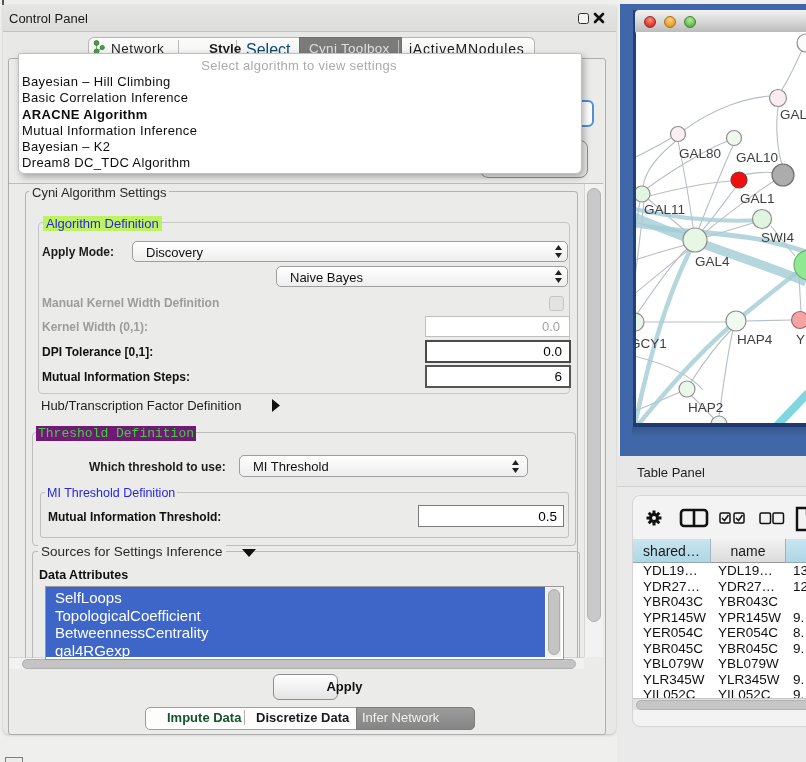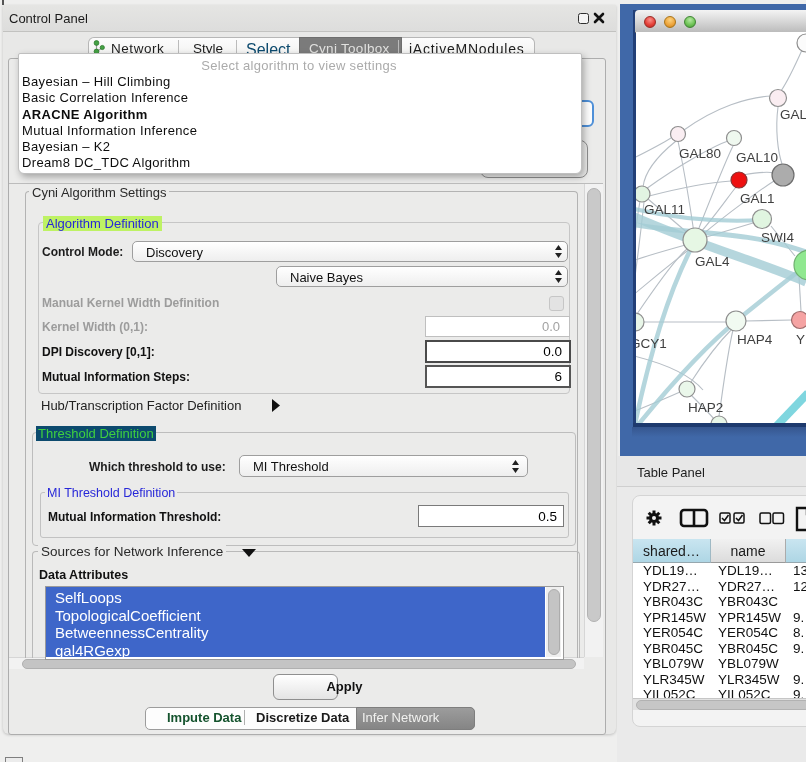--- a/index.html
+++ b/index.html
@@ -31,21 +31,21 @@
 <div class="abs" style="left:236px;top:40px;width:1px;height:17px;background:#bbb;"></div>
 <div class="abs" style="left:299px;top:37px;width:101px;height:22px;background:#7b7b7b;border:1px solid #6e6e6e;border-bottom:none;"></div>
 <div class="abs" style="left:398px;top:40px;width:1px;height:17px;background:#bbb;"></div>
 <svg class="abs" style="left:93px;top:40px;" width="12" height="15" viewBox="0 0 12 15">
         <path d="M3.5 4 L3.5 11 M4.5 11 L9 8" stroke="#9a9a9a" stroke-width="1.2" fill="none"></path>
         <circle cx="3.5" cy="3" r="2.4" fill="#44a144" stroke="#2c7a2c" stroke-width="0.8"></circle>
         <circle cx="3.5" cy="11.5" r="2.4" fill="#44a144" stroke="#2c7a2c" stroke-width="0.8"></circle>
         <circle cx="9.3" cy="7.5" r="2.1" fill="#44a144" stroke="#2c7a2c" stroke-width="0.8"></circle>
       </svg>
 <div class="lbl" style="left:111px;top:41px;font-size:13.5px;letter-spacing:0.55px;color:#1d1d1d;">Network</div>
-<div class="lbl" style="left:193px;top:41px;font-size:13.5px;color:#1d1d1d;">Style</div>
+<div class="lbl" style="left:209px;top:41px;font-size:13.5px;color:#1d1d1d;font-weight:bold;">Style</div>
 <div class="lbl" style="left:246px;top:41px;font-size:16px;color:#0c4a6e;">Select</div>
 <div class="lbl" style="left:309px;top:41px;font-size:13.5px;letter-spacing:0.3px;color:#e2e2e0;">Cyni Toolbox</div>
 <div class="lbl" style="left:409px;top:41px;font-size:14px;letter-spacing:0.75px;color:#1d1d1d;">jActiveMNodules</div>
 </div>
 
 <div class="abs" style="left:560px;top:100px;width:30px;height:23px;border:2.5px solid #4f90d8;border-radius:6px;background:#fdfdfd;"></div>
 <div class="abs" style="left:480px;top:140px;width:106px;height:36px;border:1.5px solid #8e8e8e;border-radius:8px;background:#ebebea;"></div>
 
 <div class="abs" style="left:9px;top:183px;width:594px;height:1px;background:#bcbcbc;"></div>
 
@@ -54,24 +54,24 @@
 
 <div class="abs" style="left:9px;top:657px;width:575px;height:11px;background:#f2f2f2;border-top:1px solid #d6d6d6;"></div>
 <div class="abs" style="left:22px;top:658.5px;width:552px;height:8px;background:#c4c4c4;border:1px solid #b0b0b0;border-radius:5px;"></div>
 
 <div class="abs" style="left:25px;top:191px;width:551px;height:466px;border:1px solid #b3b3b3;border-bottom:none;border-radius:4px 4px 0 0;"></div>
 <div class="lbl" style="left:29px;top:185px;font-size:13px;color:#2a2a2a;background:#ebebea;padding:0 3px;">Cyni Algorithm Settings</div>
 
 <div class="abs" style="left:38px;top:222px;width:530px;height:170px;border:1px solid #c6c6c6;border-radius:4px;"></div>
 <div class="lbl" style="left:43px;top:216px;font-size:13px;color:#2727d8;background:#bef264;padding:0 3px;">Algorithm Definition</div>
 
-<div class="lbl" style="left:42px;top:245px;font-size:12px;font-weight:bold;color:#1c1c1c;">Control Mode:</div>
+<div class="lbl" style="left:42px;top:245px;font-size:12px;font-weight:bold;color:#1c1c1c;">Apply Mode:</div>
 <div class="lbl" style="left:42px;top:296px;font-size:12px;font-weight:bold;color:#9c9c9c;">Manual Kernel Width Definition</div>
 <div class="lbl" style="left:42px;top:320px;font-size:12px;font-weight:bold;color:#9c9c9c;">Kernel Width (0,1):</div>
-<div class="lbl" style="left:42px;top:345px;font-size:12px;font-weight:bold;color:#111;">DPI Discovery [0,1]:</div>
+<div class="lbl" style="left:42px;top:345px;font-size:12px;font-weight:bold;color:#111;">DPI Tolerance [0,1]:</div>
 <div class="lbl" style="left:42px;top:370px;font-size:12px;font-weight:bold;color:#111;">Mutual Information Steps:</div>
 
 <div class="combo abs" style="left:132px;top:241px;width:436px;height:21px;"></div>
 <div class="lbl" style="left:146px;top:245px;font-size:13px;color:#111;">Discovery</div>
 <svg class="abs carr" style="left:554px;top:245px;" width="9" height="13" viewBox="0 0 9 13">
       <path d="M4.5 0 L8 5 L1 5 Z M4.5 13 L8 8 L1 8 Z" fill="#222"></path>
     </svg>
 <div class="combo abs" style="left:276px;top:266px;width:292px;height:21px;"></div>
 <div class="lbl" style="left:290px;top:270px;font-size:13px;color:#111;">Naive Bayes</div>
 <svg class="abs carr" style="left:554px;top:270px;" width="9" height="13" viewBox="0 0 9 13">
@@ -86,36 +86,36 @@
 <div class="lbl" style="left:425px;top:344px;width:137px;text-align:right;font-size:13.5px;color:#000;">0.0</div>
 <div class="abs" style="left:425px;top:365px;width:142px;height:19px;background:#fff;border:2px solid #555;"></div>
 <div class="lbl" style="left:425px;top:369px;width:137px;text-align:right;font-size:13.5px;color:#000;">6</div>
 
 <div class="lbl" style="left:41px;top:398px;font-size:13px;color:#222;">Hub/Transcription Factor Definition</div>
 <svg class="abs" style="left:271px;top:399px;" width="10" height="13" viewBox="0 0 10 13">
       <path d="M1 0 L9 6.5 L1 13 Z" fill="#111"></path>
     </svg>
 
 <div class="abs" style="left:32px;top:432px;width:542px;height:112px;border:1px solid #bdbdbd;border-radius:4px;"></div>
-<div class="lbl" style="left:36px;top:426px;font-size:13px;color:#3fd03f;background:#0c4a6e;padding:0 2px;">Threshold Definition</div>
+<div class="lbl" style="left:36px;top:426px;font-size:13px;color:#3fd03f;background:#701a75;padding:0 2px;font-family:Liberation Mono, monospace;">Threshold Definition</div>
 <div class="lbl" style="left:89px;top:460px;font-size:12px;font-weight:bold;color:#1c1c1c;">Which threshold to use:</div>
 <div class="combo abs" style="left:239px;top:455px;width:289px;height:22px;"></div>
 <div class="lbl" style="left:253px;top:459px;font-size:13px;color:#111;">MI Threshold</div>
 <svg class="abs carr" style="left:511px;top:460px;" width="9" height="13" viewBox="0 0 9 13">
       <path d="M4.5 0 L8 5 L1 5 Z M4.5 13 L8 8 L1 8 Z" fill="#222"></path>
     </svg>
 
 <div class="abs" style="left:40px;top:492px;width:527px;height:44px;border:1px solid #c2c2c2;border-radius:3px;"></div>
 <div class="lbl" style="left:45px;top:486px;font-size:12.5px;color:#2727d8;background:#ebebea;padding:0 2px;">MI Threshold Definition</div>
 <div class="lbl" style="left:48px;top:510px;font-size:12px;font-weight:bold;color:#111;">Mutual Information Threshold:</div>
 <div class="abs" style="left:418px;top:505px;width:144px;height:20px;background:#fff;border:1.5px solid #7a7a7a;"></div>
 <div class="lbl" style="left:418px;top:509px;width:139px;text-align:right;font-size:13.5px;color:#000;">0.5</div>
 
 <div class="abs" style="left:32px;top:551px;width:546px;height:106px;border:1px solid #b9b9b9;border-bottom:none;border-radius:4px 4px 0 0;"></div>
-<div class="lbl" style="left:38px;top:544px;font-size:13.5px;color:#2a2a2a;background:#ebebea;padding:0 3px;">Sources for Network Inference</div>
+<div class="lbl" style="left:38px;top:544px;font-size:13.5px;color:#2a2a2a;background:#ebebea;padding:0 3px;">Sources for Settings Inference</div>
 <svg class="abs" style="left:242px;top:548px;" width="14" height="9" viewBox="0 0 14 9">
       <path d="M0 1 L14 1 L7 9 Z" fill="#111"></path>
     </svg>
 <div class="lbl" style="left:39px;top:568px;font-size:12.5px;font-weight:bold;color:#111;">Data Attributes</div>
 
 <div class="abs" style="left:45px;top:586px;width:517px;height:72px;border:1px solid #9a9a9a;background:#fff;"></div>
 <div class="abs" style="left:46px;top:587px;width:499px;height:70px;background:#3e66c9;"></div>
 <div class="lbl" style="left:55px;top:589px;font-size:15px;color:#fff;line-height:17.5px;">SelfLoops<br>TopologicalCoefficient<br>BetweennessCentrality<br>gal4RGexp</div>
 <div class="abs" style="left:546px;top:587px;width:15px;height:70px;background:#efefef;"></div>
 <div class="abs" style="left:548px;top:589px;width:10px;height:64px;background:#c4c4c4;border:1px solid #acacac;border-radius:6px;"></div>

